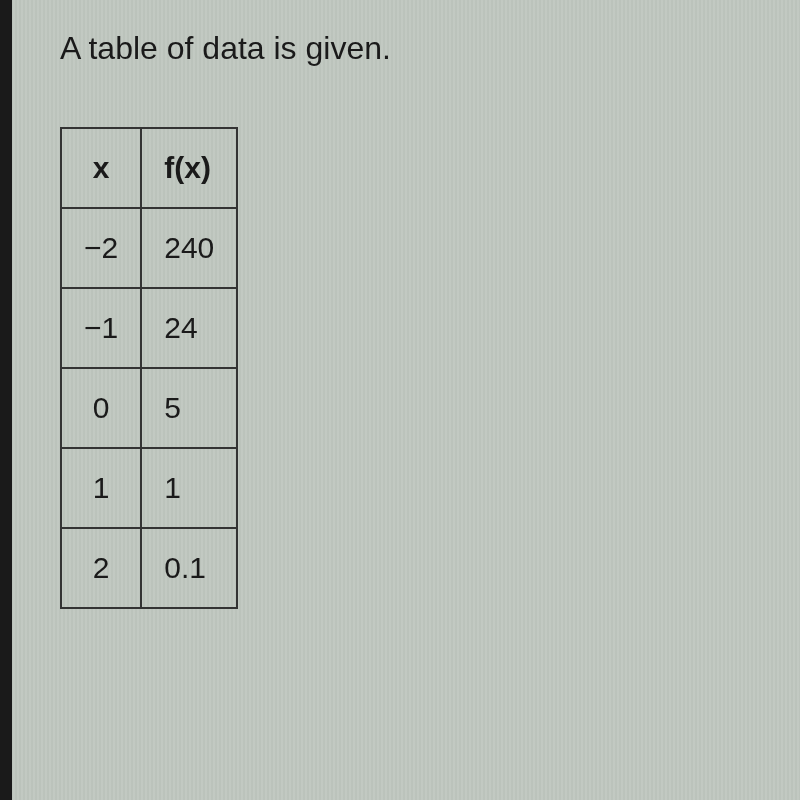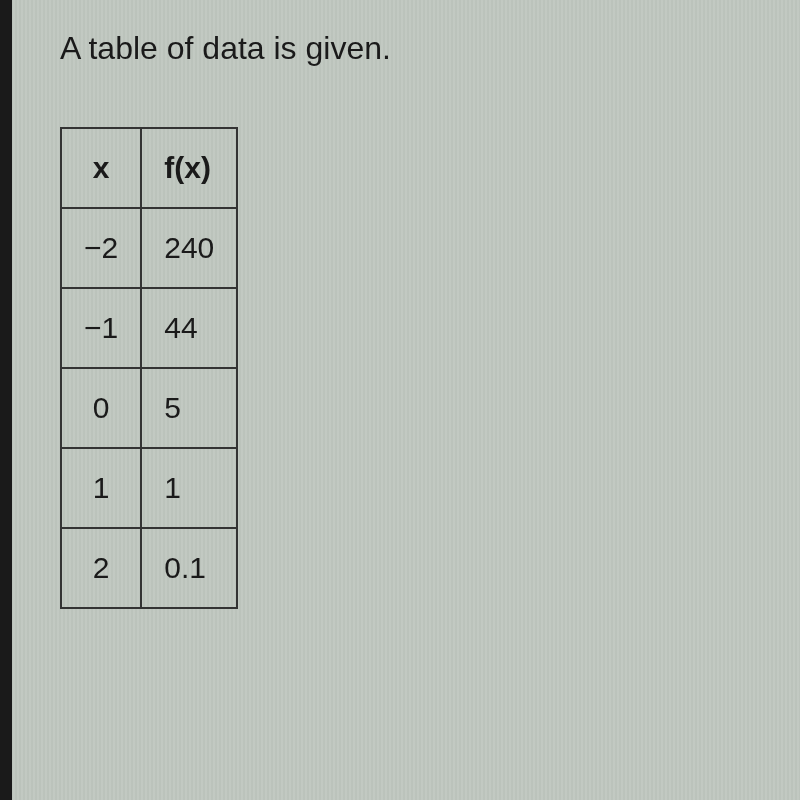--- a/index.html
+++ b/index.html
@@ -69,21 +69,21 @@
       <th>f(x)</th>
     </tr>
   </thead>
   <tbody>
     <tr>
       <td class="col-x">−2</td>
       <td>240</td>
     </tr>
     <tr>
       <td class="col-x">−1</td>
-      <td>44</td>
+      <td>24</td>
     </tr>
     <tr>
       <td class="col-x">0</td>
       <td>5</td>
     </tr>
     <tr>
       <td class="col-x">1</td>
       <td>1</td>
     </tr>
     <tr>

